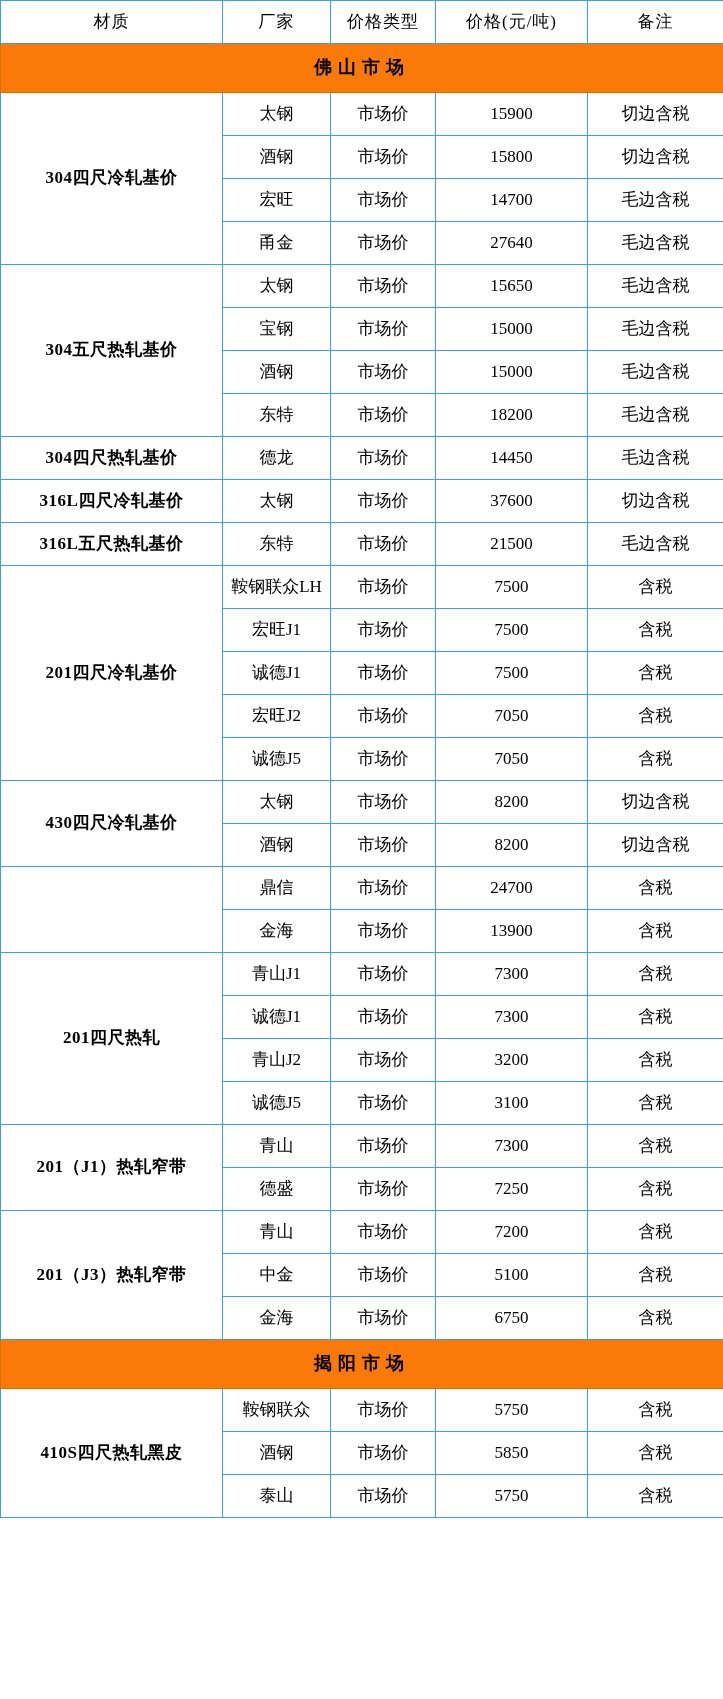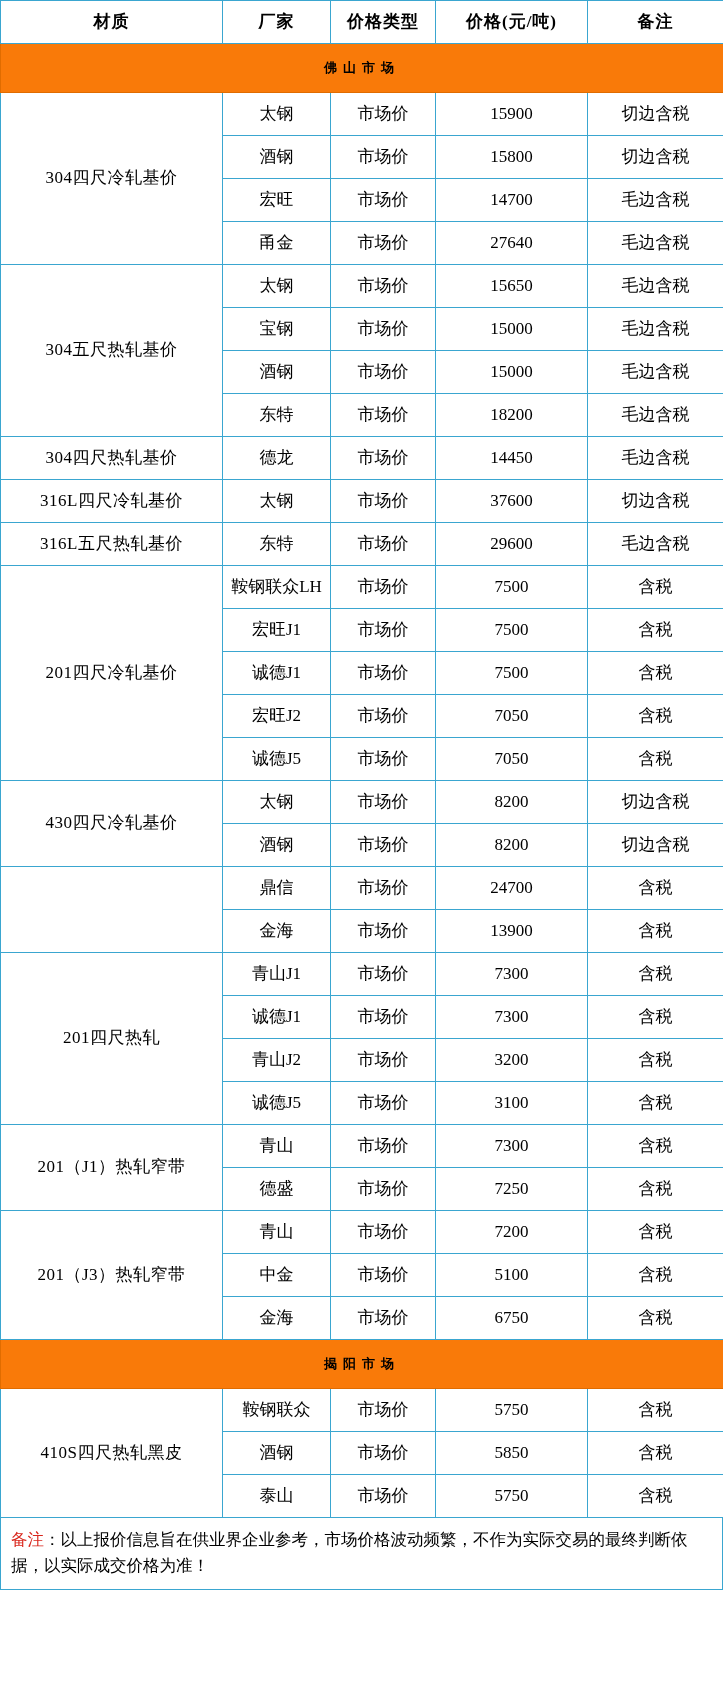--- a/index.html
+++ b/index.html
@@ -34,36 +34,36 @@
   }
   
   col.c-material { width: 222px; }
   col.c-factory  { width: 108px; }
   col.c-ptype    { width: 105px; }
   col.c-price    { width: 152px; }
   col.c-remark   { width: 136px; }
 
   thead th {
     background: #00c6f5;
-    font-weight: bold;
+    font-weight: normal;
     font-size: 19px;
     height: 48px;
     border: 1px solid #1e8fbe;
     letter-spacing: 1px;
   }
   tr.market-row td {
     background: #f97a09;
     font-weight: bold;
-    font-size: 13px;
+    font-size: 18px;
     height: 48px;
     letter-spacing: 6px;
     border: 1px solid #e06c00;
   }
   td.material-cell {
-    font-weight: normal;
+    font-weight: bold;
     font-size: 17px;
     letter-spacing: 0.5px;
   }
   td.factory-cell,
   td.ptype-cell,
   td.price-cell,
   td.remark-cell {
     font-size: 17px;
   }
   td.empty-cell {
@@ -170,21 +170,21 @@
           <td rowspan="1" class="material-cell">316L四尺冷轧基价</td>
           <td class="factory-cell">太钢</td>
           <td class="ptype-cell">市场价</td>
           <td class="price-cell">37600</td>
           <td class="remark-cell">切边含税</td>
         </tr>
         <tr>
           <td rowspan="1" class="material-cell">316L五尺热轧基价</td>
           <td class="factory-cell">东特</td>
           <td class="ptype-cell">市场价</td>
-          <td class="price-cell">29600</td>
+          <td class="price-cell">21500</td>
           <td class="remark-cell">毛边含税</td>
         </tr>
         <tr>
           <td rowspan="5" class="material-cell">201四尺冷轧基价</td>
           <td class="factory-cell">鞍钢联众LH</td>
           <td class="ptype-cell">市场价</td>
           <td class="price-cell">7500</td>
           <td class="remark-cell">含税</td>
         </tr>
         <tr>
@@ -312,16 +312,13 @@
         </tr>
         <tr>
           <td class="factory-cell">泰山</td>
           <td class="ptype-cell">市场价</td>
           <td class="price-cell">5750</td>
           <td class="remark-cell">含税</td>
         </tr>
       </tbody>
   </table>
 
-  <div class="footnote">
-    <span class="label">备注</span><span>：以上报价信息旨在供业界企业参考，市场价格波动频繁，不作为实际交易的最终判断依据，以实际成交价格为准！</span>
-  </div>
 </div>
 
 </body></html>

